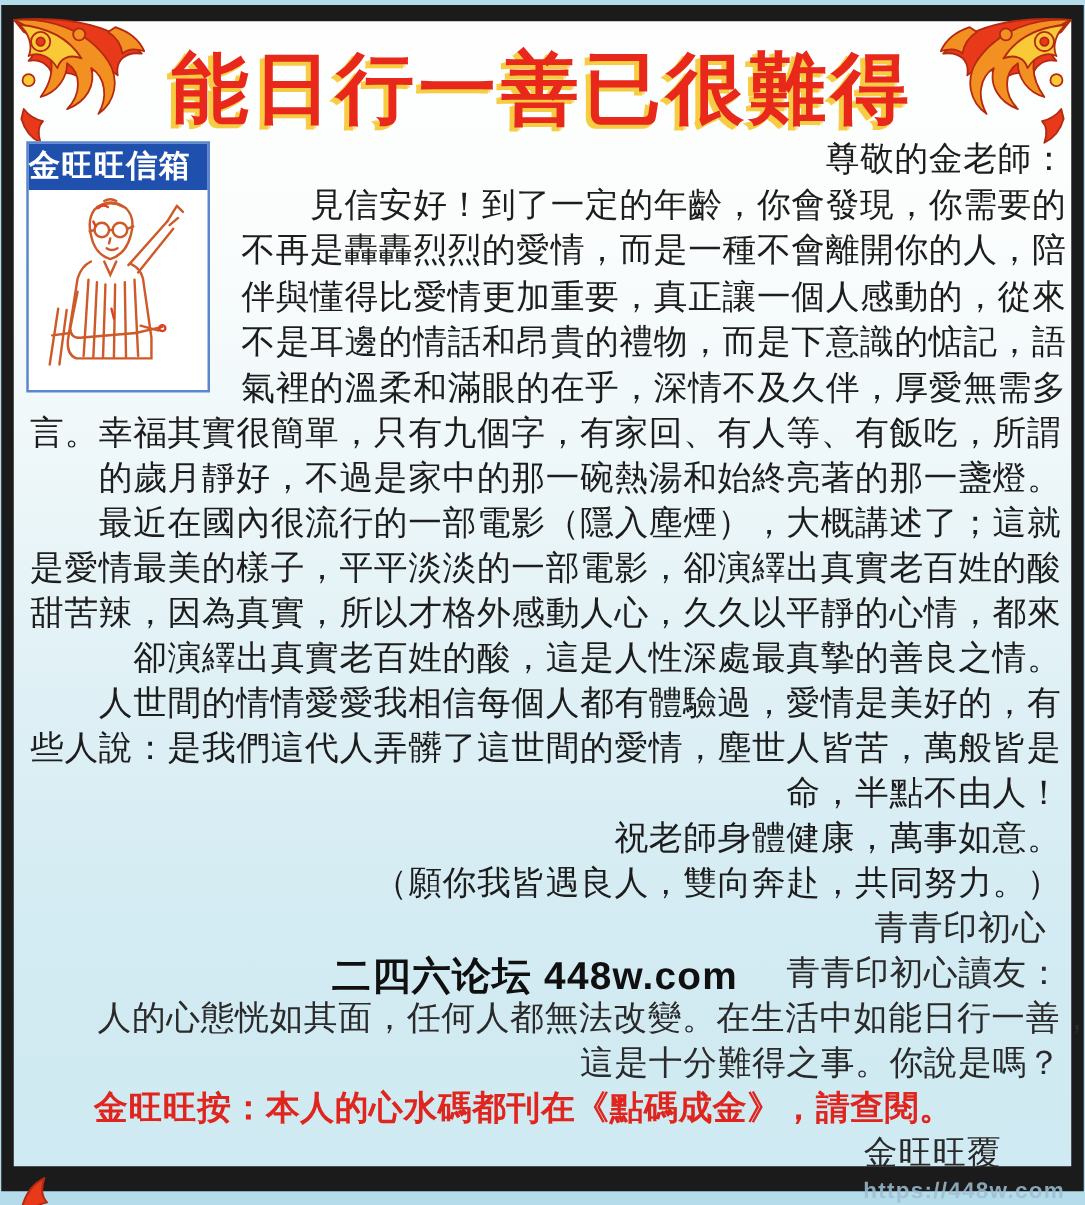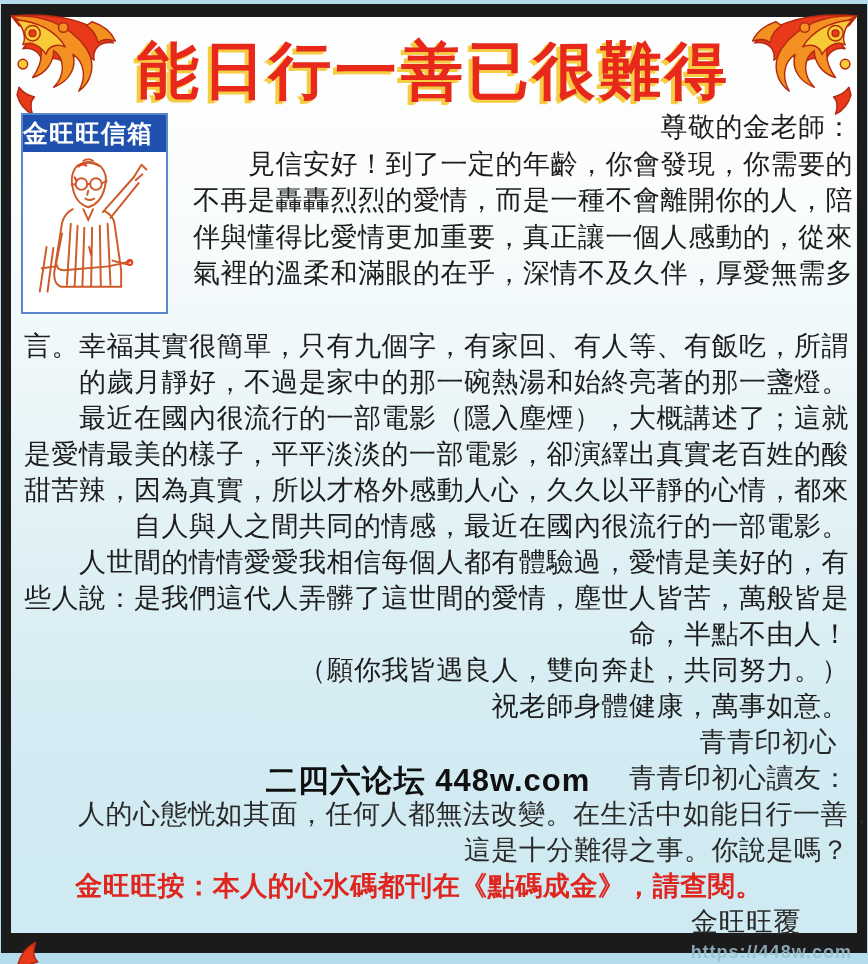--- a/index.html
+++ b/index.html
@@ -131,35 +131,36 @@
               <path d="M64,96 L66,104"></path>
             </g>
           </svg>
         </div>
 
         <div class="colText">
           <div class="line">尊敬的金老師：</div>
           <div class="line">　　見信安好！到了一定的年齡，你會發現，你需要的</div>
           <div class="line">不再是轟轟烈烈的愛情，而是一種不會離開你的人，陪</div>
           <div class="line">伴與懂得比愛情更加重要，真正讓一個人感動的，從來</div>
+          <div class="line">不是耳邊的情話和昂貴的禮物，而是下意識的惦記，語</div>
           <div class="line">氣裡的溫柔和滿眼的在乎，深情不及久伴，厚愛無需多</div>
         </div>
 
         <div class="fullText">
           <div class="line">言。幸福其實很簡單，只有九個字，有家回、有人等、有飯吃，所謂</div>
           <div class="line">的歲月靜好，不過是家中的那一碗熱湯和始終亮著的那一盞燈。</div>
           <div class="line">　　最近在國內很流行的一部電影（隱入塵煙），大概講述了；這就</div>
           <div class="line">是愛情最美的樣子，平平淡淡的一部電影，卻演繹出真實老百姓的酸</div>
           <div class="line">甜苦辣，因為真實，所以才格外感動人心，久久以平靜的心情，都來</div>
-          <div class="line">自人與人之間共同的情感，最近在國內很流行的一部電影。</div>
+          <div class="line">卻演繹出真實老百姓的酸，這是人性深處最真摯的善良之情。</div>
           <div class="line">　　人世間的情情愛愛我相信每個人都有體驗過，愛情是美好的，有</div>
           <div class="line">些人說：是我們這代人弄髒了這世間的愛情，塵世人皆苦，萬般皆是</div>
           <div class="line">命，半點不由人！</div>
+          <div class="line">　　祝老師身體健康，萬事如意。</div>
           <div class="line">　　（願你我皆遇良人，雙向奔赴，共同努力。）</div>
-          <div class="line">　　祝老師身體健康，萬事如意。</div>
           <div class="line sig kai">青青印初心</div>
           <div class="line kai">青青印初心讀友：</div>
           <div class="line kai">　　人的心態恍如其面，任何人都無法改變。在生活中如能日行一善，</div>
           <div class="line kai">這是十分難得之事。你說是嗎？</div>
           <div class="line note">金旺旺按：本人的心水碼都刊在《點碼成金》，請查閱。</div>
           <div class="line replySig kai">金旺旺覆</div>
         </div>
 
         <div class="wmCenter">二四六论坛 448w.com</div>
       </div>

